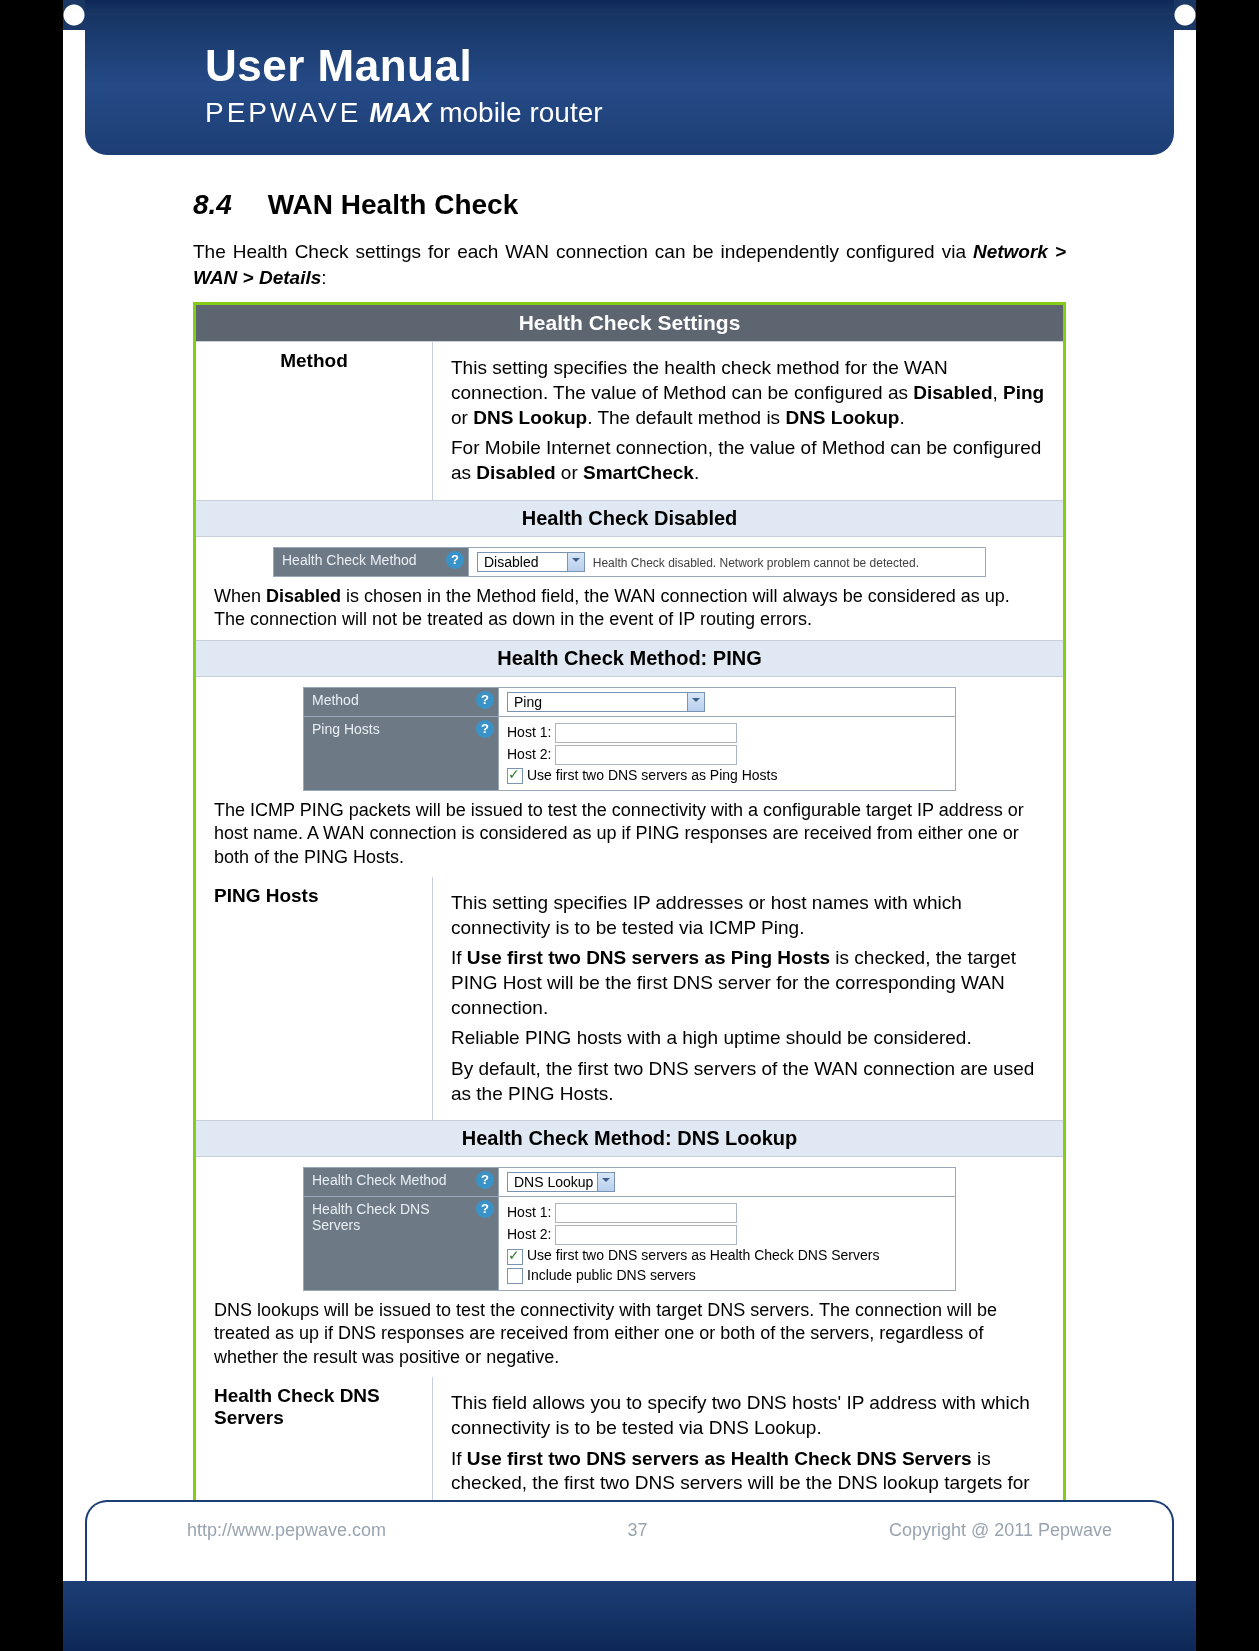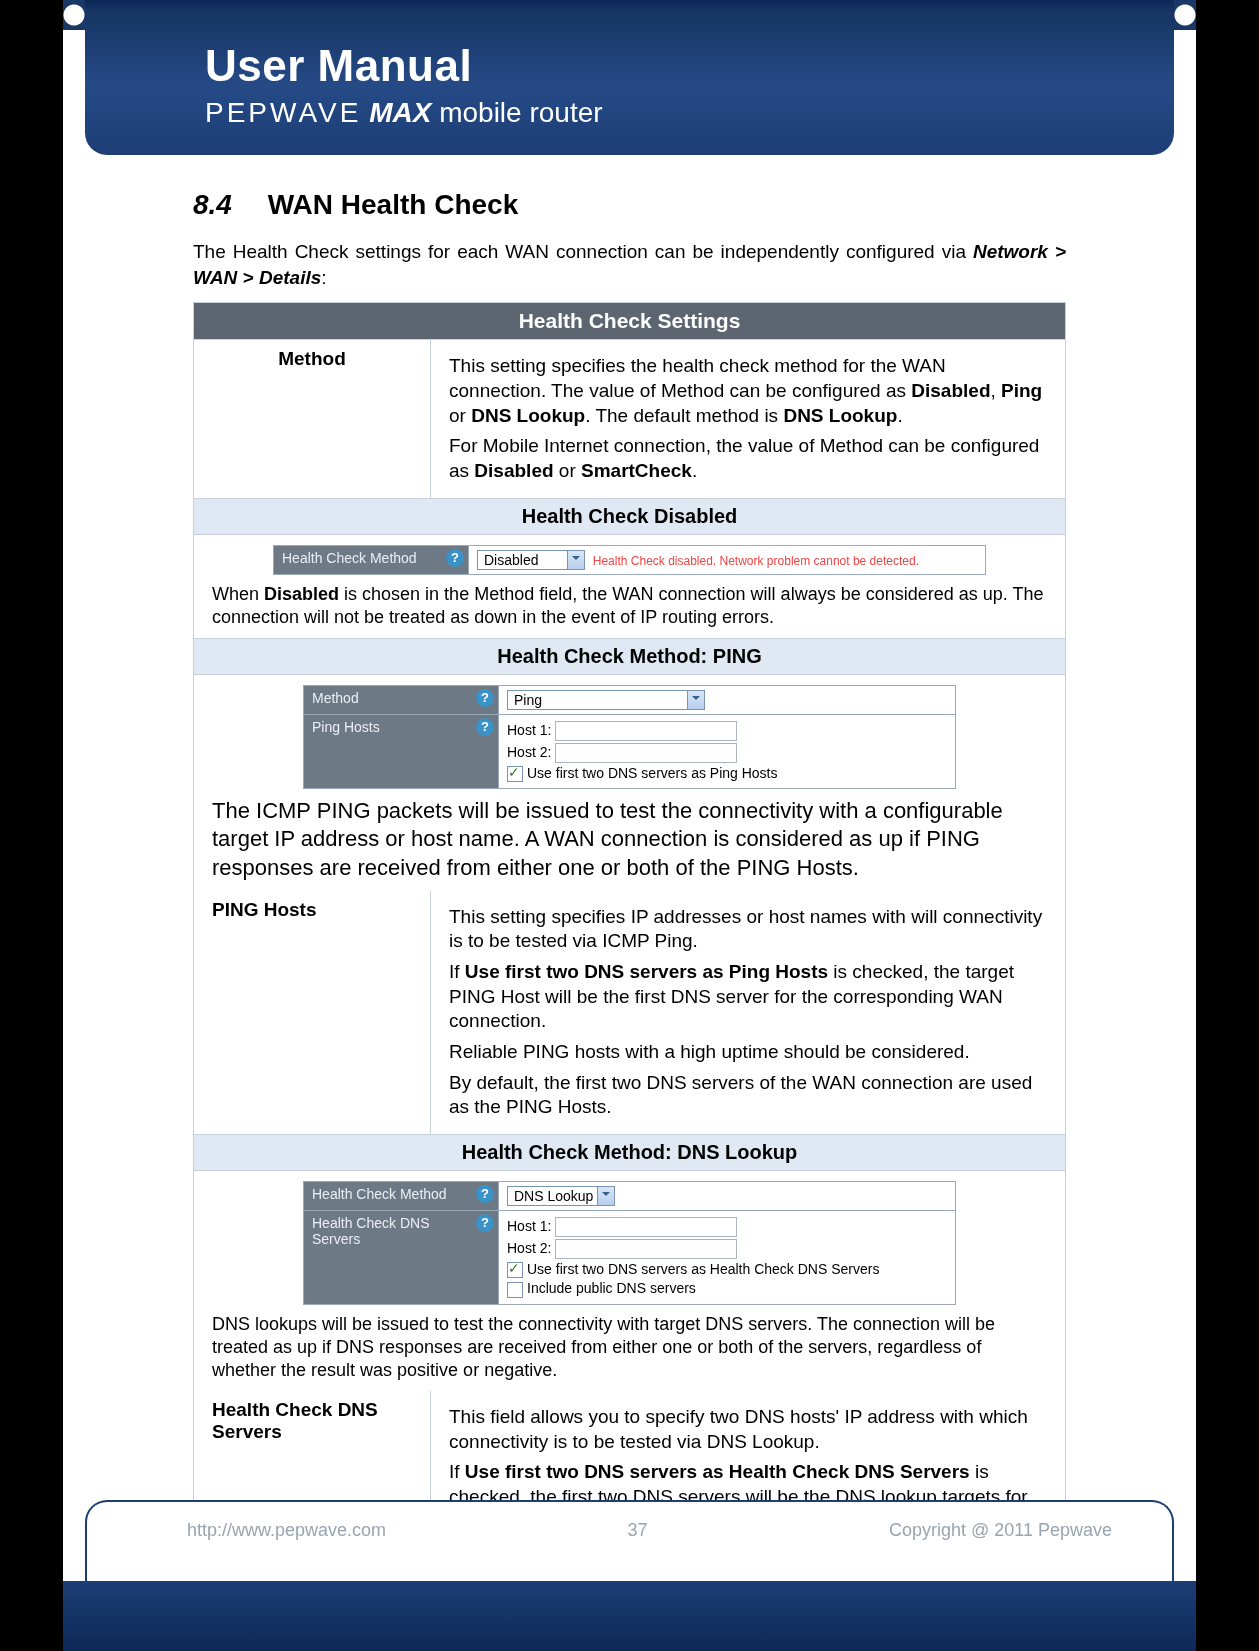--- a/index.html
+++ b/index.html
@@ -72,21 +72,21 @@
     line-height: 1.35;
     text-align: justify;
     margin: 12px 0;
   }
   .nav-path { font-style: italic; font-weight: bold; }
 
   
   .main-table {
     width: 100%;
     border-collapse: collapse;
-    border: 1px solid #84cc16;
+    border: 3px solid #84cc16;
     margin-top: 6px;
     font-size: 19px;
   }
   .main-table td { vertical-align: top; }
   .hdr-row td {
     background: #5d6670;
     color: #fff;
     font-weight: bold;
     text-align: center;
     padding: 6px;
@@ -200,21 +200,21 @@
     position: relative;
   }
   .cb.checked::after {
     content: "✓";
     position: absolute;
     left: 0;
     top: -3px;
     font-size: 14px;
     color: #2a7a2a;
   }
-  .warn { color: #ef4444; font-size: 12px; }
+  .warn { color: #404040; font-size: 12px; }
 
   .embed.disabled-embed .form-body { width: 500px; }
 
   
   .footer-wrap {
     position: absolute;
     left: 22px;
     right: 22px;
     bottom: 70px;
   }
@@ -325,28 +325,28 @@
               <span class="q">?</span>
             </td>
             <td class="form-body">
               <div class="host-row"><span>Host 1:</span> <span class="txt"></span></div>
               <div class="host-row"><span>Host 2:</span> <span class="txt"></span></div>
               <div class="host-row"><span class="cb checked"></span><span>Use first two DNS servers as Ping Hosts</span></div>
             </td>
           </tr>
         </tbody>
               </table>
-        <div style="font-size:22px;line-height:1.3">The ICMP PING packets will be issued to test the connectivity with a configurable target IP address or host name. A WAN connection is considered as up if PING responses are received from either one or both of the PING Hosts.</div>
+        <div style="font-size:18px;line-height:1.3">The ICMP PING packets will be issued to test the connectivity with a configurable target IP address or host name. A WAN connection is considered as up if PING responses are received from either one or both of the PING Hosts.</div>
       </td>
           </tr>
 
       <tr class="body-row">
         <td class="label-cell">PING Hosts</td>
         <td class="desc-cell">
-          <p>This setting specifies IP addresses or host names with will connectivity is to be tested via ICMP Ping.</p>
+          <p>This setting specifies IP addresses or host names with which connectivity is to be tested via ICMP Ping.</p>
           <p><span>If </span><b>Use first two DNS servers as Ping Hosts</b><span> is checked, the target PING Host will be the first DNS server for the corresponding WAN connection.</span></p>
           <p>Reliable PING hosts with a high uptime should be considered.</p>
           <p>By default, the first two DNS servers of the WAN connection are used as the PING Hosts.</p>
         </td>
       </tr>
 
       <tr class="sub-hdr">
             <td colspan="2">Health Check Method: DNS Lookup</td>
           </tr>
       <tr class="body-row">

